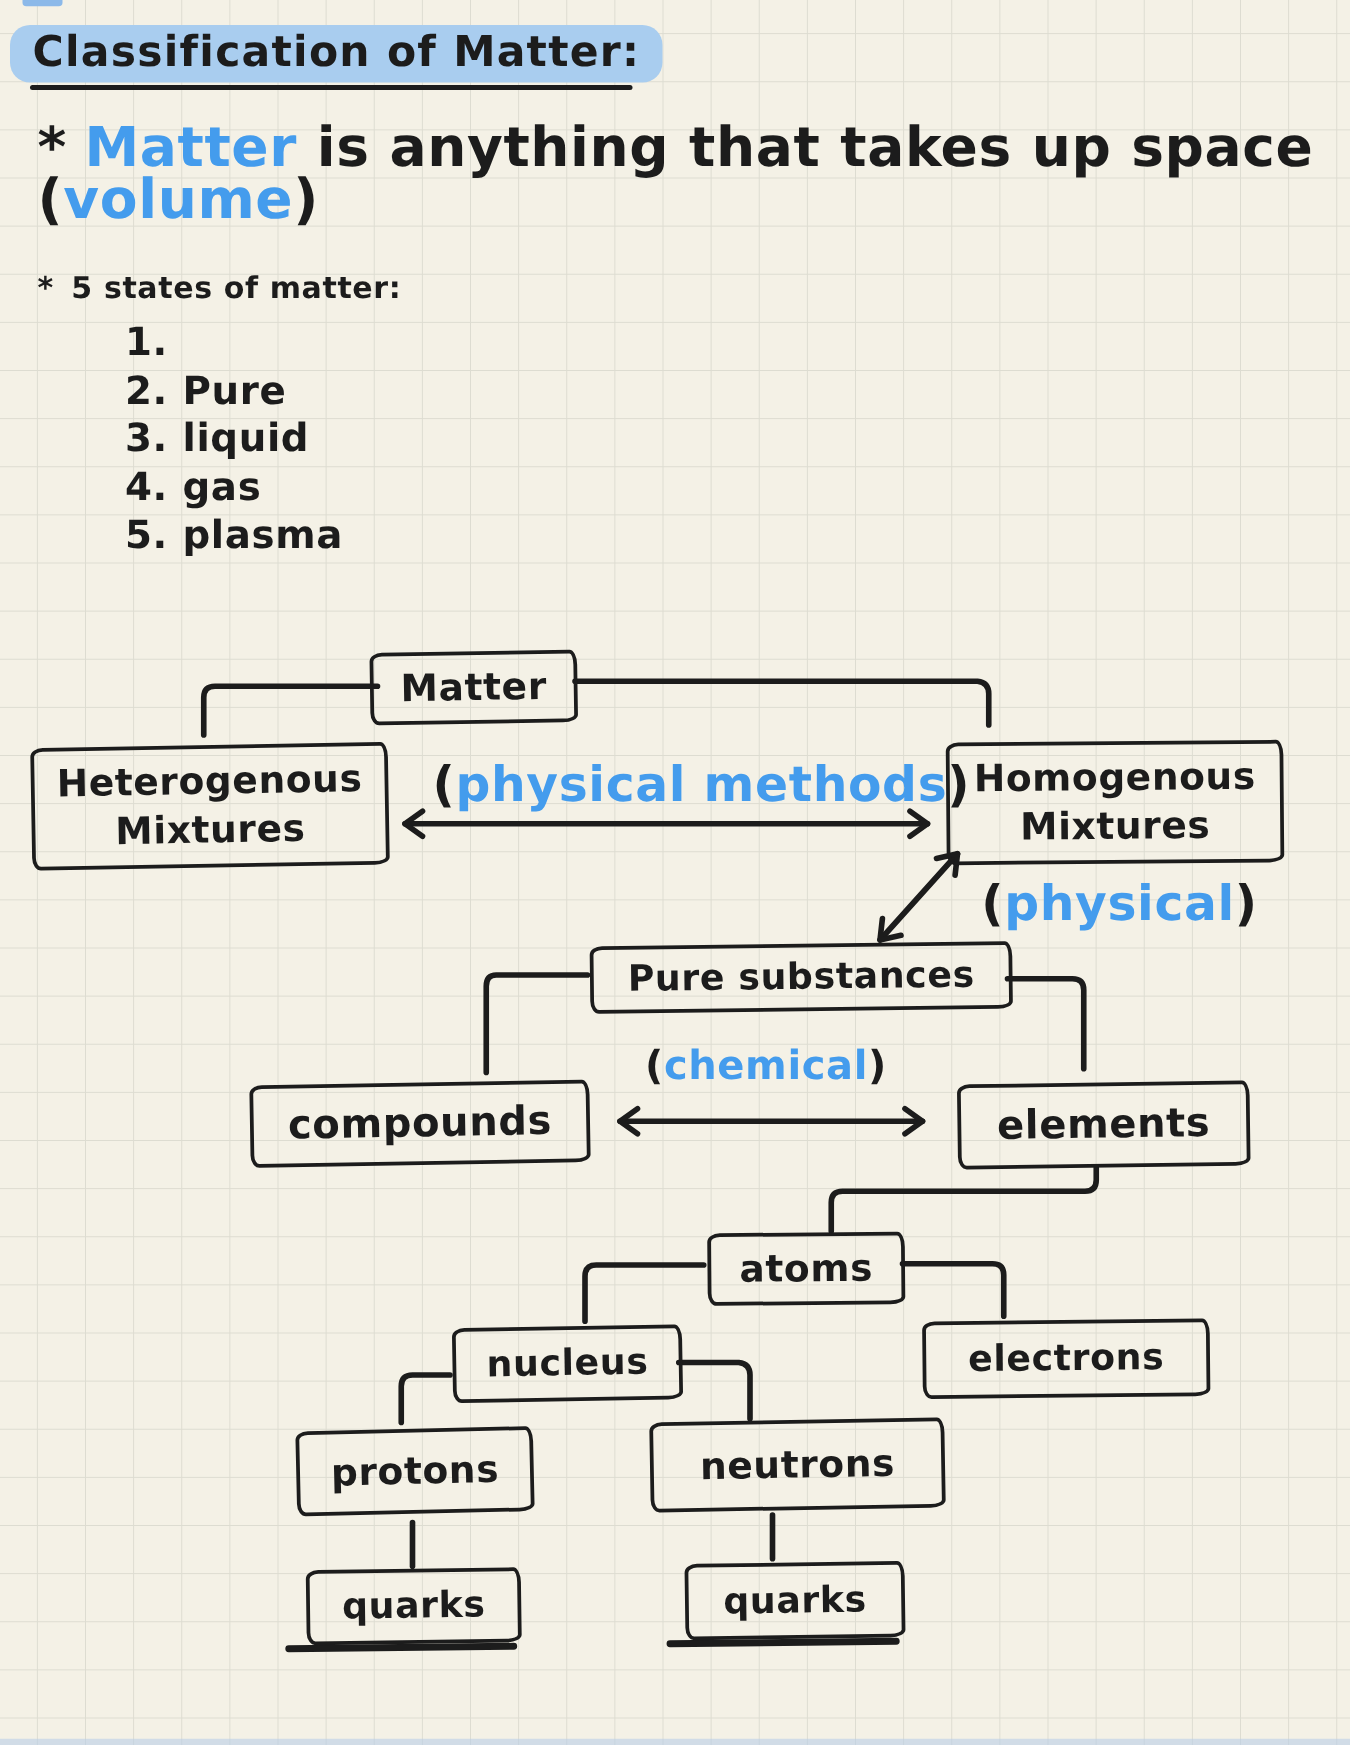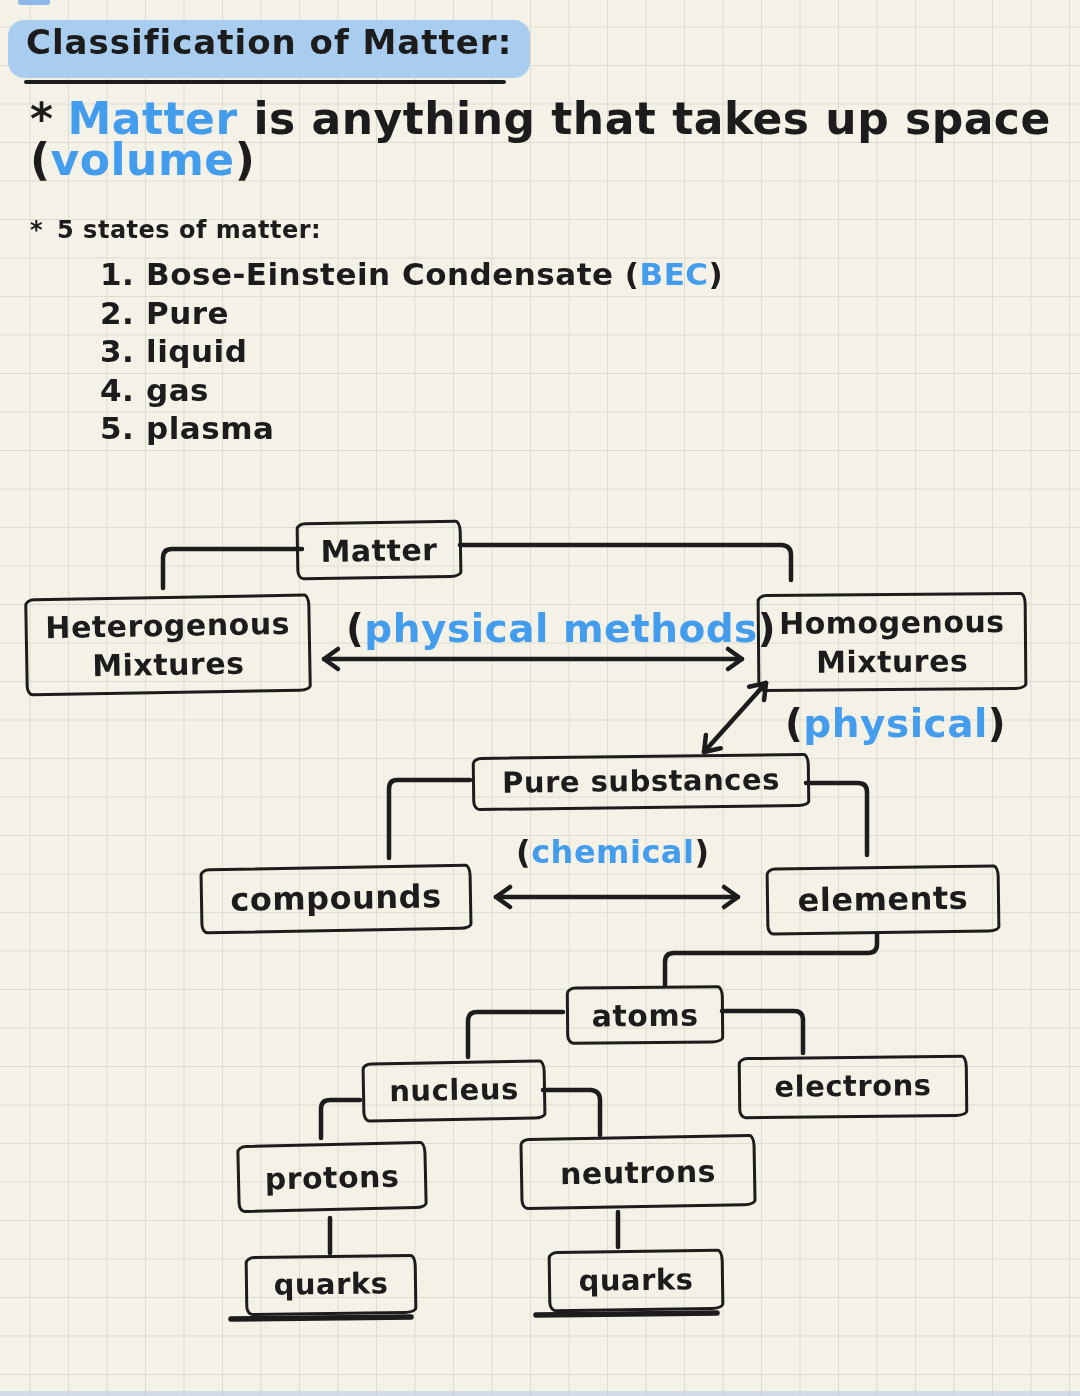--- a/index.html
+++ b/index.html
@@ -24,21 +24,21 @@
 
   
   .title-row{
     position:absolute;left:8px;top:20px;
     font-size:34px;font-weight:700;letter-spacing:1px;color:#1c1c1c;
   }
   .title-pill{
     display:inline-block;
     background:#a9cdef;
     border-radius:16px;
-    padding:2px 18px 16px 18px;
+    padding:2px 18px 4px 18px;
   }
   .title-underline{
     position:absolute;left:16px;right:24px;bottom:-6px;height:4px;
     background:#1c1c1c;border-radius:3px;
   }
   .top-dash{
     position:absolute;left:18px;top:0;width:32px;height:5px;
     background:#8cb9e9;border-radius:0 0 3px 3px;
   }
   .bottom-tint{
@@ -96,21 +96,20 @@
 
   <div class="intro">
     <div><span class="star">*</span><span class="blue">Matter</span><span> is anything that takes up space (</span><span class="blue">volume</span><span>)</span></div>
   </div>
 
   <div class="states-head"><span class="star">*</span><span>5 states of matter:</span></div>
 
   <div class="states-list">
     <div class="item">
         <span class="num">1.</span>
-        <span><span>Bose-Einstein Condensate (</span><span class="blue">BEC</span><span>)</span></span>
       </div>
     <div class="item">
         <span class="num">2.</span>
         <span>Pure</span>
       </div>
     <div class="item">
         <span class="num">3.</span>
         <span>liquid</span>
       </div>
     <div class="item">

